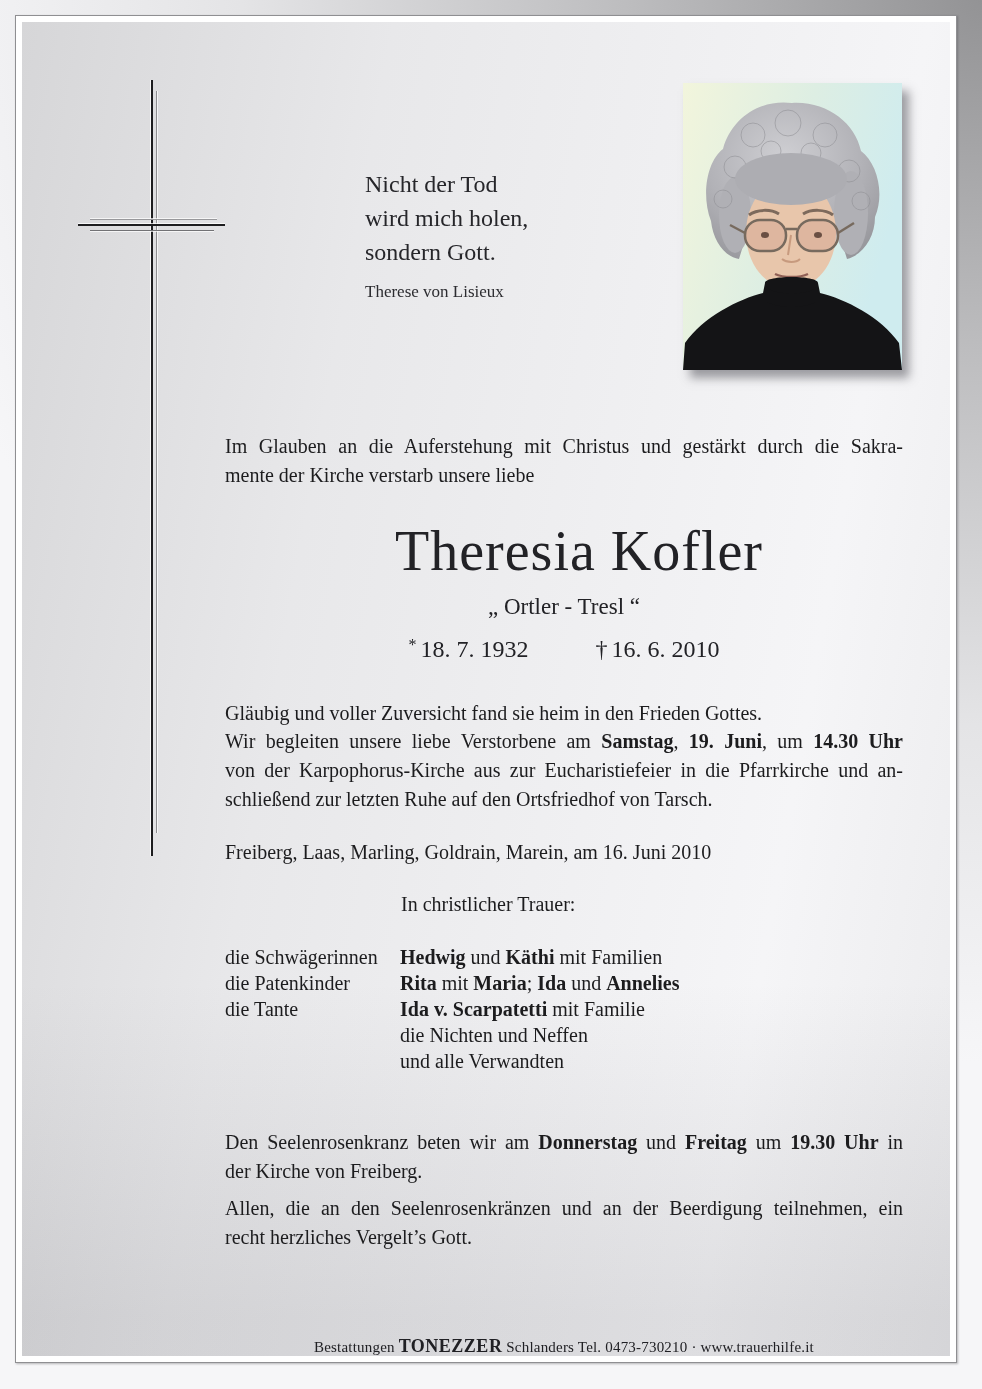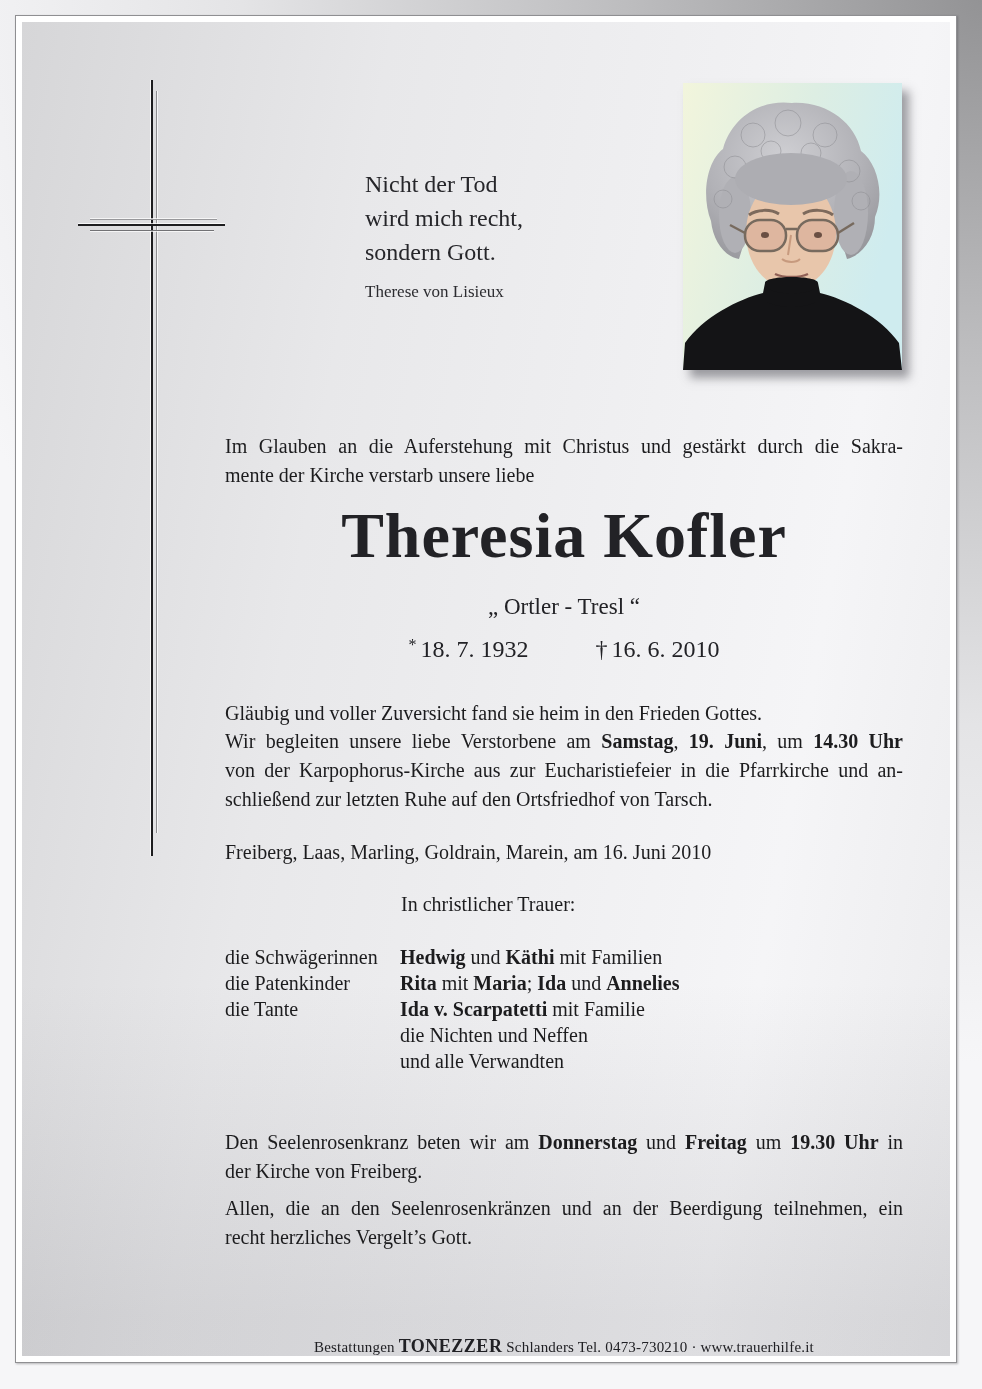--- a/index.html
+++ b/index.html
@@ -33,22 +33,22 @@
   .quote-attrib{margin-top:6px;font-size:17px;color:#2c2c30;}
   .photo{
     position:absolute;left:683px;top:83px;width:219px;height:287px;
     box-shadow:7px 8px 9px rgba(70,70,78,.5);
     background:#dfeef0;
   }
   .photo svg{display:block;width:100%;height:100%;}
   .para{position:absolute;left:225px;width:678px;font-size:20px;line-height:29px;color:#1c1c1e;}
   .name{
     position:absolute;left:225px;top:505px;width:678px;
-    font-size:64px;line-height:62px;text-align:center;color:#222226;
-    letter-spacing:1px;font-weight:bold;margin:0;
+    font-size:56px;line-height:62px;text-align:center;color:#222226;
+    letter-spacing:1px;font-weight:normal;margin:15px;
   }
   .nickname{position:absolute;left:225px;top:594px;width:678px;text-align:center;font-size:23px;color:#222226;}
   .dates{
     position:absolute;left:225px;top:636px;width:678px;
     display:flex;justify-content:center;gap:67px;font-size:24px;color:#222226;
   }
   .dates .sym{display:inline-block;font-size:16px;position:relative;top:-7px;margin-right:4px;}
   .dates .dagger{font-size:24px;position:static;margin-right:4px;}
   .places{position:absolute;left:225px;top:841px;font-size:20px;color:#1c1c1e;}
   .mourn-head{position:absolute;left:401px;top:893px;font-size:20px;color:#1c1c1e;}
@@ -80,21 +80,21 @@
     <div class="xline v-main"></div>
     <div class="xline v-echo"></div>
     <div class="xline h-main"></div>
     <div class="xline h-echo-t"></div>
     <div class="xline h-echo-b"></div>
   </div>
 
   <div class="quote">
     <div>
         <div class="ln"><span>Nicht der Tod</span></div>
-        <div class="ln"><span>wird mich recht,</span></div>
+        <div class="ln"><span>wird mich holen,</span></div>
         <div class="ln"><span>sondern Gott.</span></div>
       </div>
     <div class="quote-attrib">Therese von Lisieux</div>
   </div>
 
   <div class="photo">
     <svg viewBox="0 0 219 287" preserveAspectRatio="none">
       <defs>
         <linearGradient id="pbg" x1="0" y1="0" x2="1" y2="0.35">
           <stop offset="0" stop-color="#f2f5dc"></stop>

